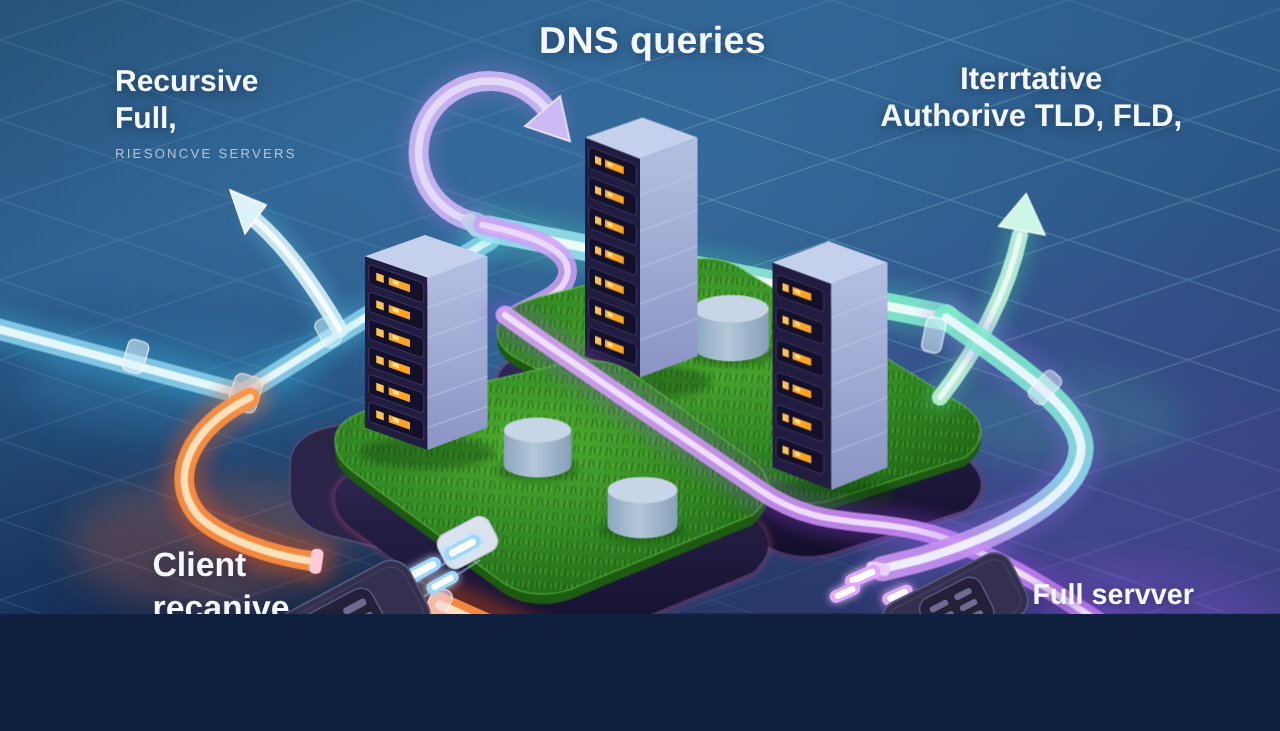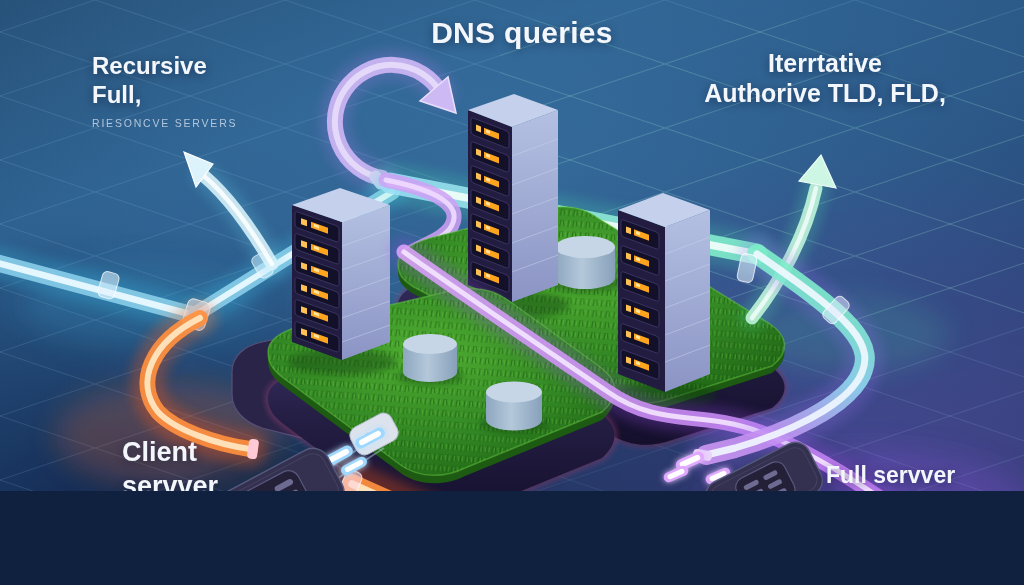--- a/index.html
+++ b/index.html
@@ -367,20 +367,20 @@
   <div class="cap">RIESONCVE SERVERS</div>
 </div>
 
 <div class="lbl tr">
   <div>Iterrtative</div>
   <div>Authorive TLD, FLD,</div>
 </div>
 
 <div class="lbl bl">
   <div>Client</div>
-  <div>servver</div>
+  <div>recanive</div>
 </div>
 
 <div class="lbl br">
   <div>Full servver</div>
 </div>
 
 </div>
 
 </body></html>

